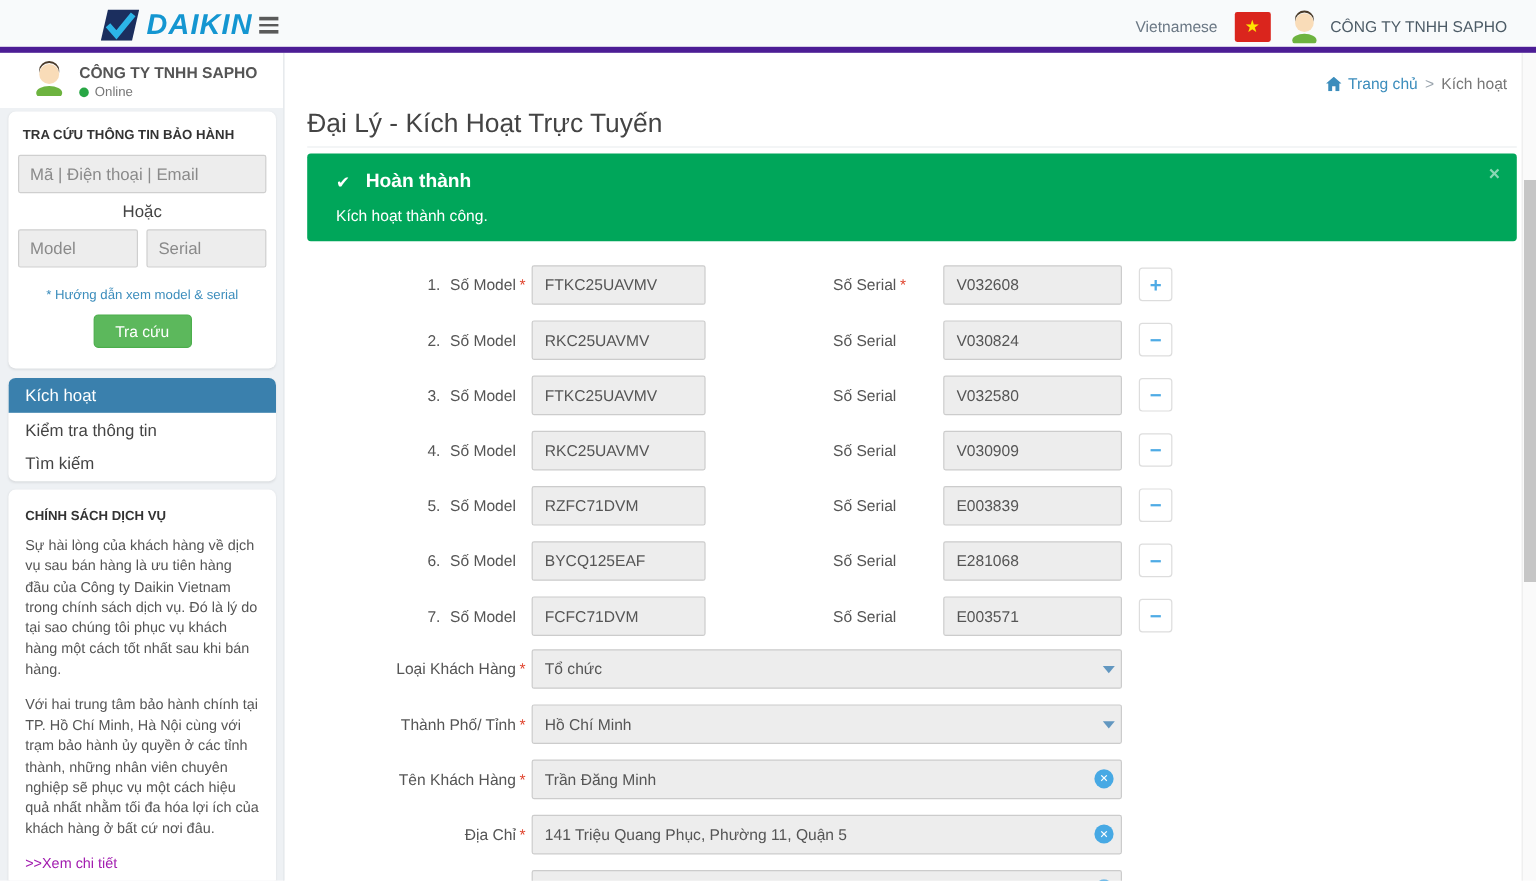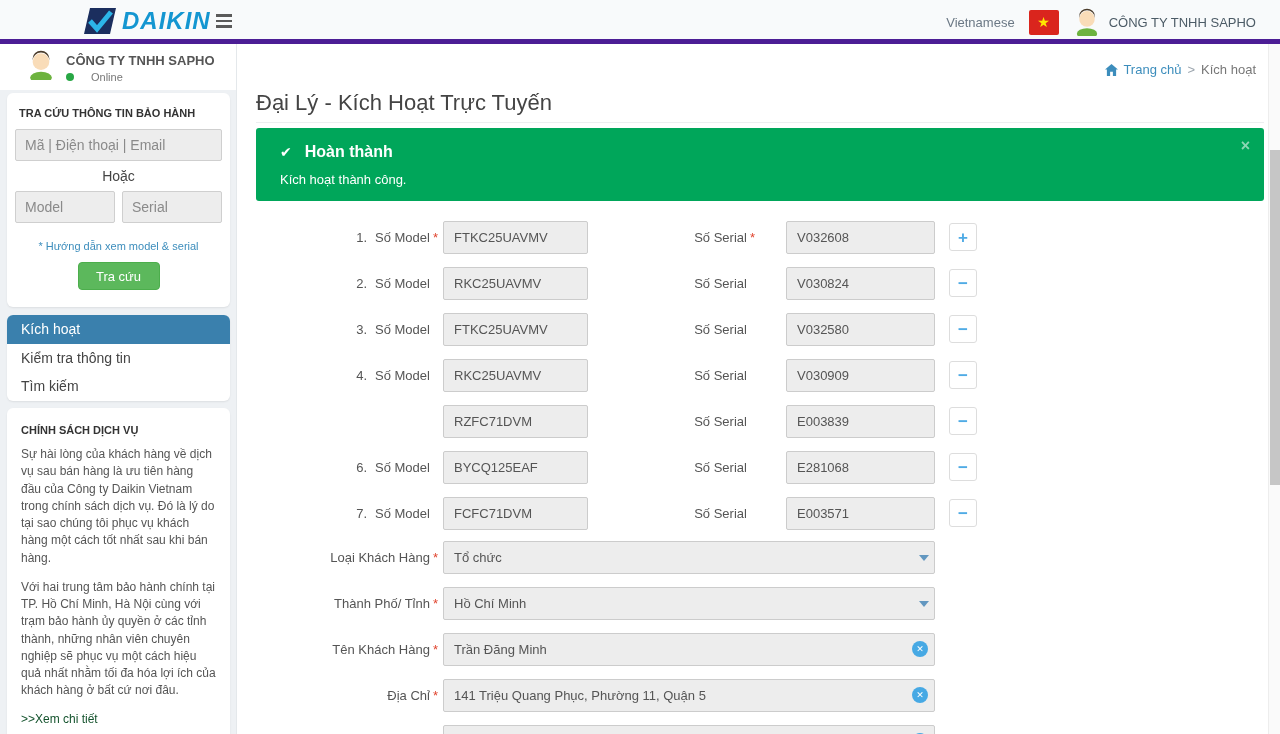--- a/index.html
+++ b/index.html
@@ -23,21 +23,21 @@
     display:flex; align-items:center; justify-content:center; cursor:pointer; }
   .flag .star { color:#ffe600; font-size:14px; line-height:1; }
   .topbar-user { display:flex; align-items:center; gap:8px; cursor:pointer; }
   .topbar-user .uname { font-size:13px; color:#4c5b66; }
   .avatar-svg { display:block; }
   
   .sidebar { position:absolute; left:0; top:44px; width:237px; height:690px;
     background:#eef1f4; border-right:1px solid #e4e8eb; overflow:hidden; }
   .user-panel { background:#fff; height:46px; padding:6px 0 0 26px; display:flex; gap:10px; }
   .user-panel .uname { font-size:13px; font-weight:bold; color:#555; padding-top:3px; }
-  .user-status { font-size:11px; color:#777; display:flex; align-items:center; gap:17px; margin-top:3px; }
+  .user-status { font-size:11px; color:#777; display:flex; align-items:center; gap:5px; margin-top:3px; }
   .dot { width:8px; height:8px; border-radius:50%; background:#28a745; display:inline-block; }
   .card { position:absolute; left:7px; width:223px; background:#fff; border-radius:6px;
     box-shadow:0 1px 2px rgba(0,0,0,.08); overflow:hidden; }
   .card-lookup { top:49px; height:214px; padding:12px 8px; }
   .lookup-heading { font-size:11px; font-weight:bold; color:#333; margin:2px 0 10px 4px; }
   .tx-input { width:100%; height:32px; background:#ededed; border:1px solid #cfcfcf;
     border-radius:2px; font-size:14px; color:#555; padding:0 9px;
     font-family:inherit; }
   .tx-input::placeholder { color:#8a8a8a; opacity:1; }
   .or-text { text-align:center; font-size:14px; color:#444; margin:7px 0; }
@@ -48,21 +48,21 @@
   .search-btn { display:block; margin:0 auto; width:82px; height:28px; background:#5cb85c;
     border:1px solid #4cae4c; border-radius:4px; color:#fff; font-size:13px;
     cursor:pointer; font-family:inherit; }
   .card-menu { top:271px; height:86px; }
   .menu-item { height:28.6px; line-height:28.6px; padding-left:14px; font-size:14px;
     color:#444; cursor:pointer; }
   .menu-item.active { background:#3a80ad; color:#fff; }
   .card-policy { top:364px; height:380px; padding:12px 14px; }
   .policy-heading { font-size:11px; font-weight:bold; color:#333; margin:4px 0 10px 0; }
   .policy-text p { font-size:12px; color:#555; line-height:1.44; margin-bottom:12px; }
-  .policy-links a { display:block; font-size:12px; color:#14532d; text-decoration:none; margin-bottom:12px; }
+  .policy-links a { display:block; font-size:12px; color:#a21caf; text-decoration:none; margin-bottom:12px; }
   
   .main { position:absolute; left:238px; top:44px; width:1030px; height:690px; background:#fff; }
   .breadcrumb { position:absolute; right:12px; top:18px; display:flex; align-items:center;
     gap:6px; font-size:13px; }
   .breadcrumb .home-link { color:#3c8dbc; text-decoration:none; display:flex; align-items:center; gap:5px; }
   .breadcrumb .sep { color:#9aa4ad; }
   .breadcrumb .current { color:#777; }
   .page-title { position:absolute; left:18px; top:46px; font-size:22px; color:#444; font-weight:400; }
   .title-rule { position:absolute; left:18px; top:78px; width:1008px; border-bottom:1px solid #eceditedf0;
     border-bottom:1px solid #eceef0; }
@@ -245,20 +245,23 @@
       <span class="row-index">4.</span><span>Số Model</span><span class="req" style="visibility: hidden;">*</span>
     </div>
     <input class="f-input model-input" type="text" readonly="" value="RKC25UAVMV" style="">
     <div class="serial-label lbl">
       <span>Số Serial</span><span class="req" style="visibility: hidden;">*</span>
     </div>
     <input class="f-input serial-input" type="text" readonly="" value="V030909" style="">
     <button class="row-btn">−</button>
   </div>
       <div class="device-row">
+    <div class="row-label lbl">
+      <span class="row-index">5.</span><span>Số Model</span><span class="req" style="visibility: hidden;">*</span>
+    </div>
     <input class="f-input model-input" type="text" readonly="" value="RZFC71DVM" style="">
     <div class="serial-label lbl">
       <span>Số Serial</span><span class="req" style="visibility: hidden;">*</span>
     </div>
     <input class="f-input serial-input" type="text" readonly="" value="E003839" style="">
     <button class="row-btn">−</button>
   </div>
       <div class="device-row">
     <div class="row-label lbl">
       <span class="row-index">6.</span><span>Số Model</span><span class="req" style="visibility: hidden;">*</span>

